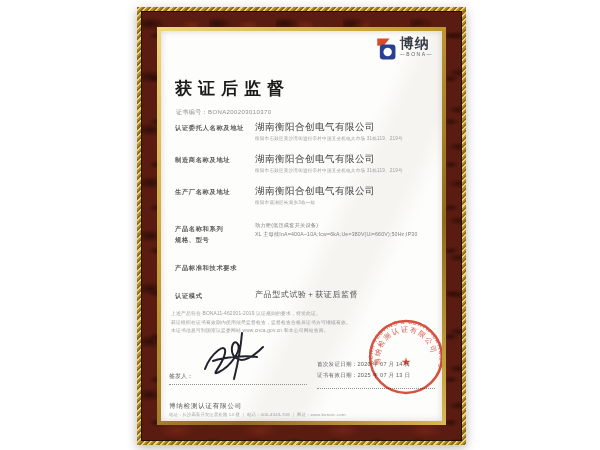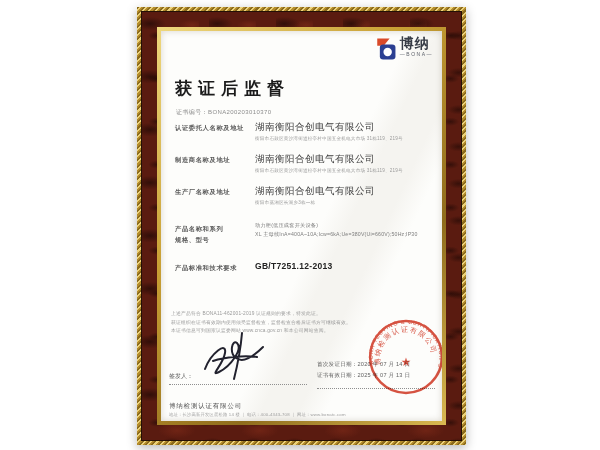--- a/index.html
+++ b/index.html
@@ -115,23 +115,26 @@
 
             <div class="row" style="top:190px;">
               <span class="lbl2">产品名称和系列
 规格、型号</span>
               <div class="vsm">动力柜(低压成套开关设备)</div>
               <div class="vsm">XL 主母线InA=400A~10A;Icw=6kA;Ue=380V(Ui=660V);50Hz;IP30</div>
             </div>
 
             <div class="row" style="top:230px;">
               <span class="lbl">产品标准和技术要求</span>
-              <div class="vbold">GB/T7251.12-2013</div>
             </div>
 
+            <div class="row" style="top:258px;">
+              <span class="lbl">认证模式</span>
+              <div class="vmed">产品型式试验＋获证后监督</div>
+            </div>
 
             <div class="notes">
               <div>上述产品符合 BONA11-462001-2019 认证规则的要求，特发此证。</div>
               <div>获证组织在证书有效期内使用须受监督检查，监督检查合格后证书方可继续有效。</div>
               <div>本证书信息可到国家认监委网站 www.cnca.gov.cn 和本公司网站查阅。</div>
             </div>
 
             <span class="signature">
               <svg width="92" height="58" viewBox="0 0 92 58">
                 <path d="M18 42 C24 26 40 14 38 26 C36 38 22 50 32 45 C44 39 56 22 50 16 C45 12 42 26 49 31 C57 37 68 28 76 20 M55 6 C54 18 52 32 47 52 M26 34 C38 30 58 28 70 30" fill="none" stroke="#22222e" stroke-width="2" stroke-linecap="round"></path>

